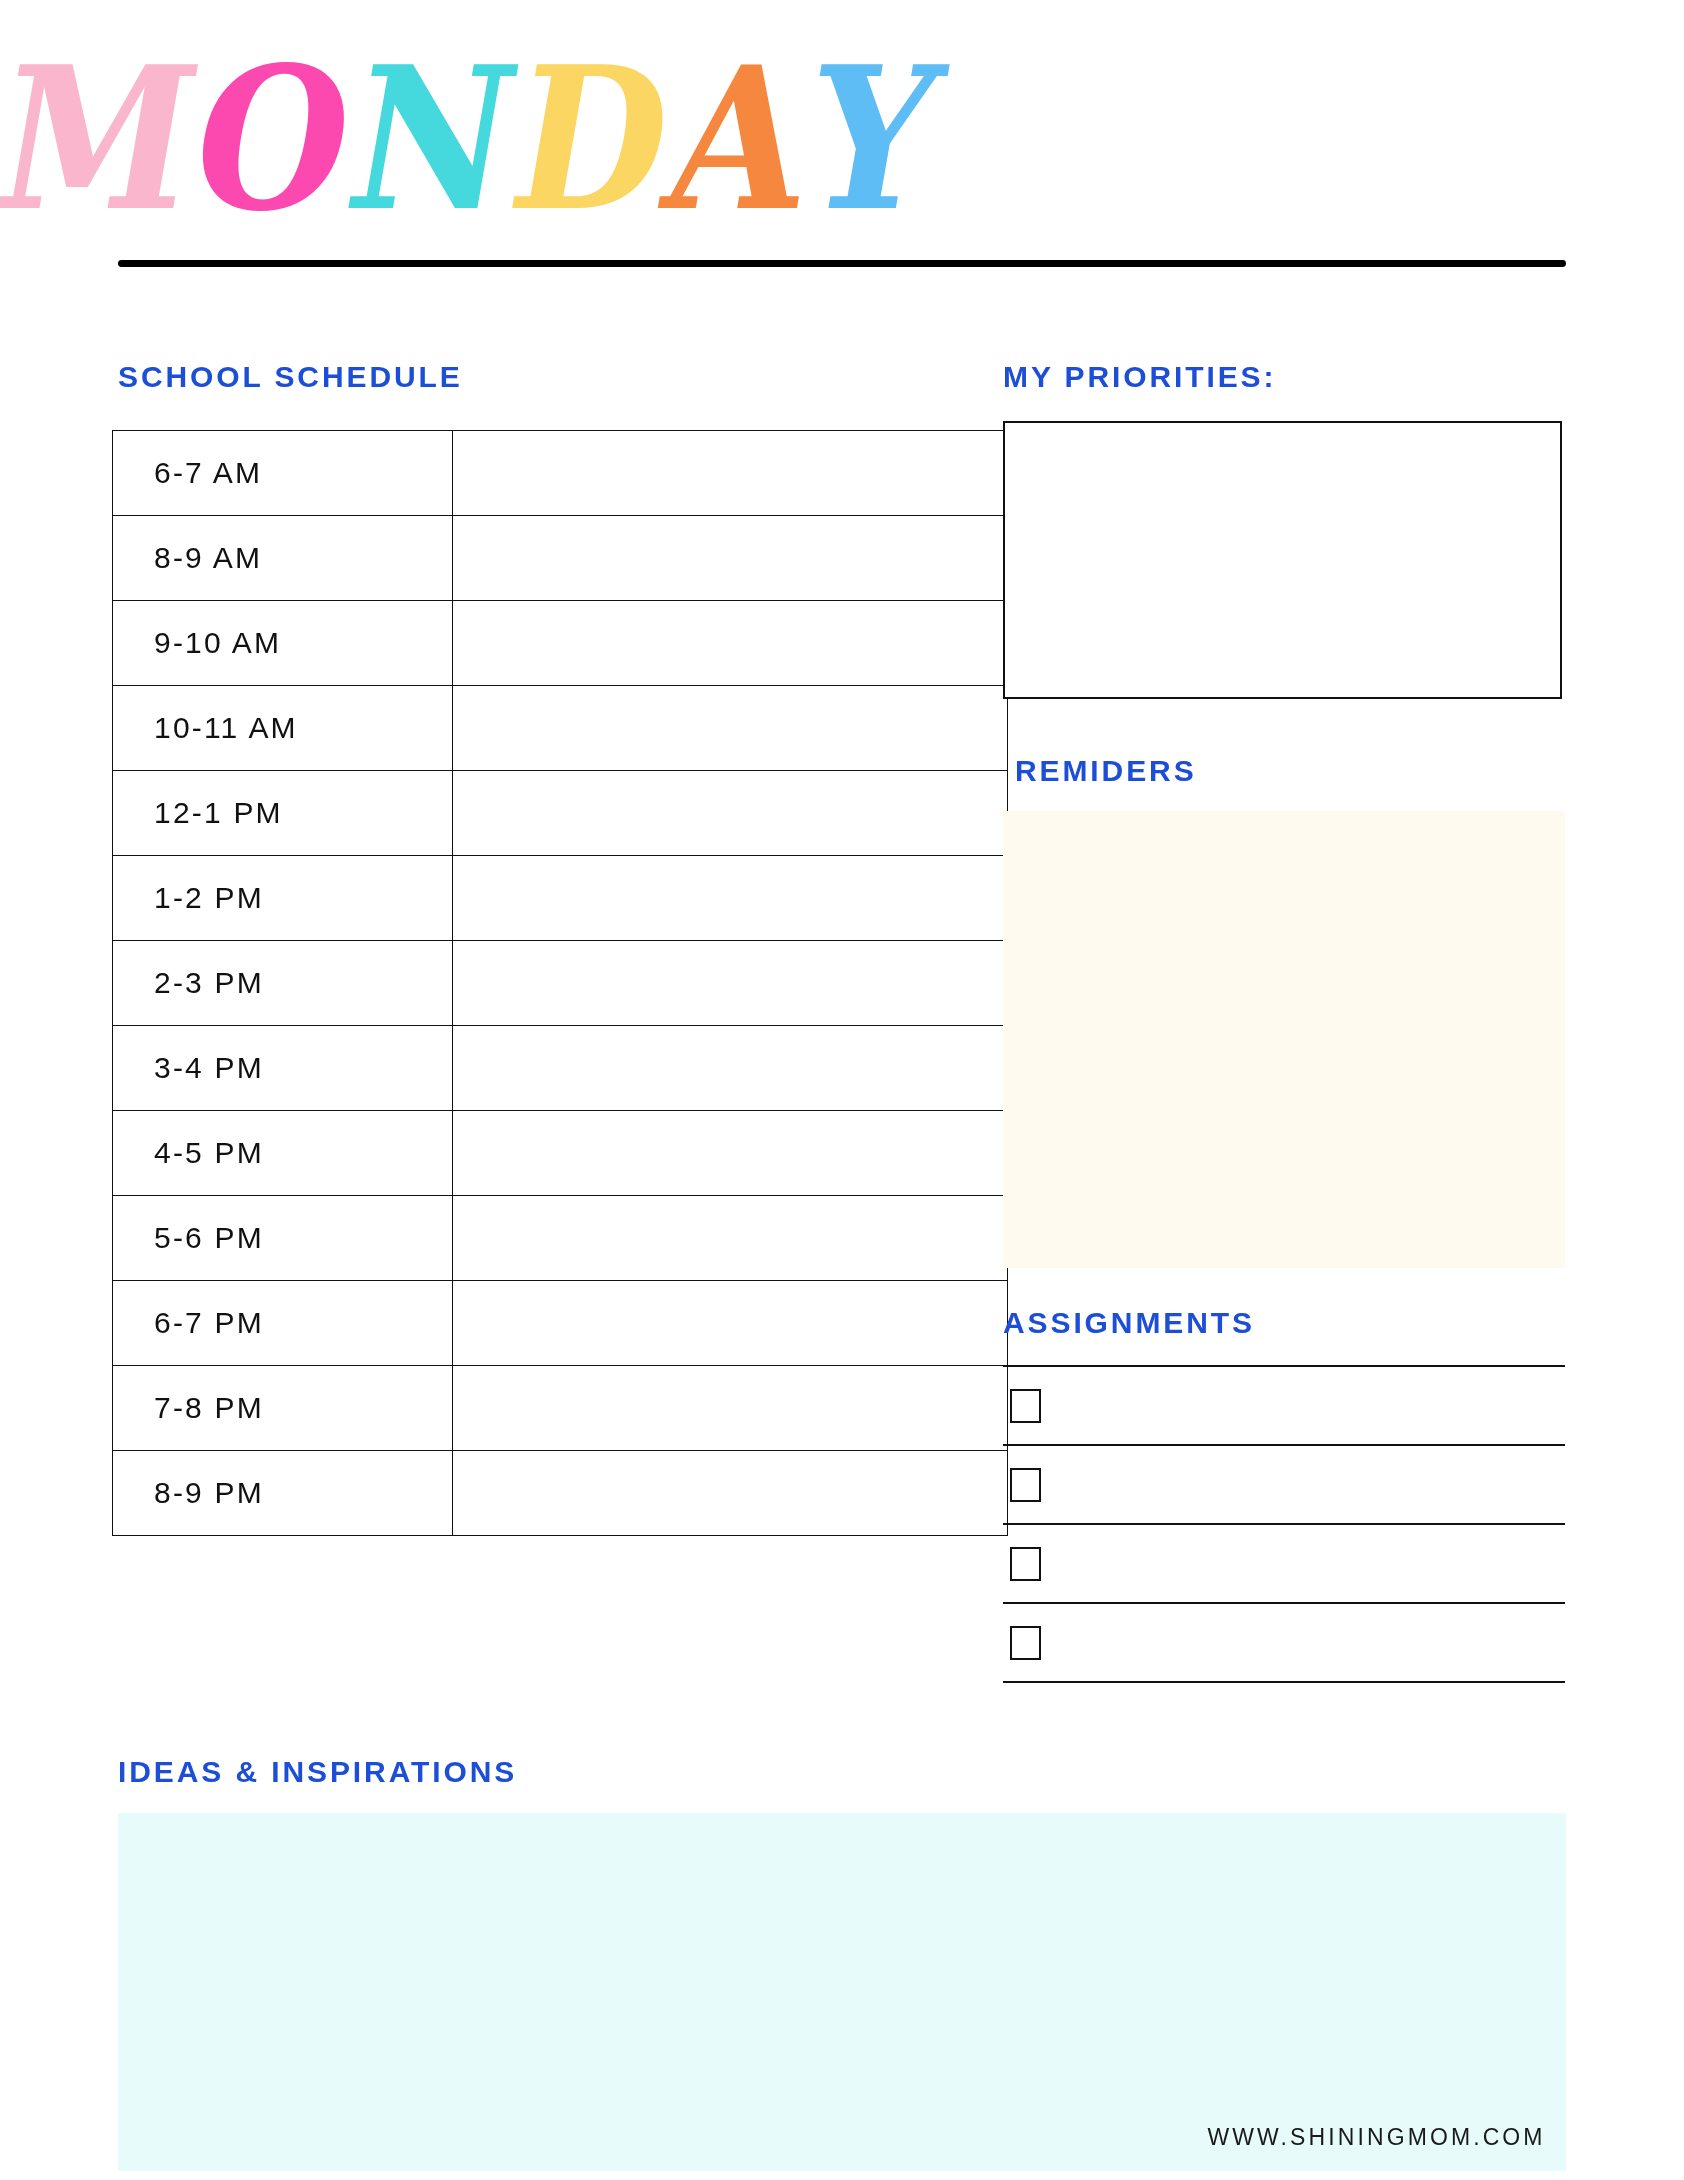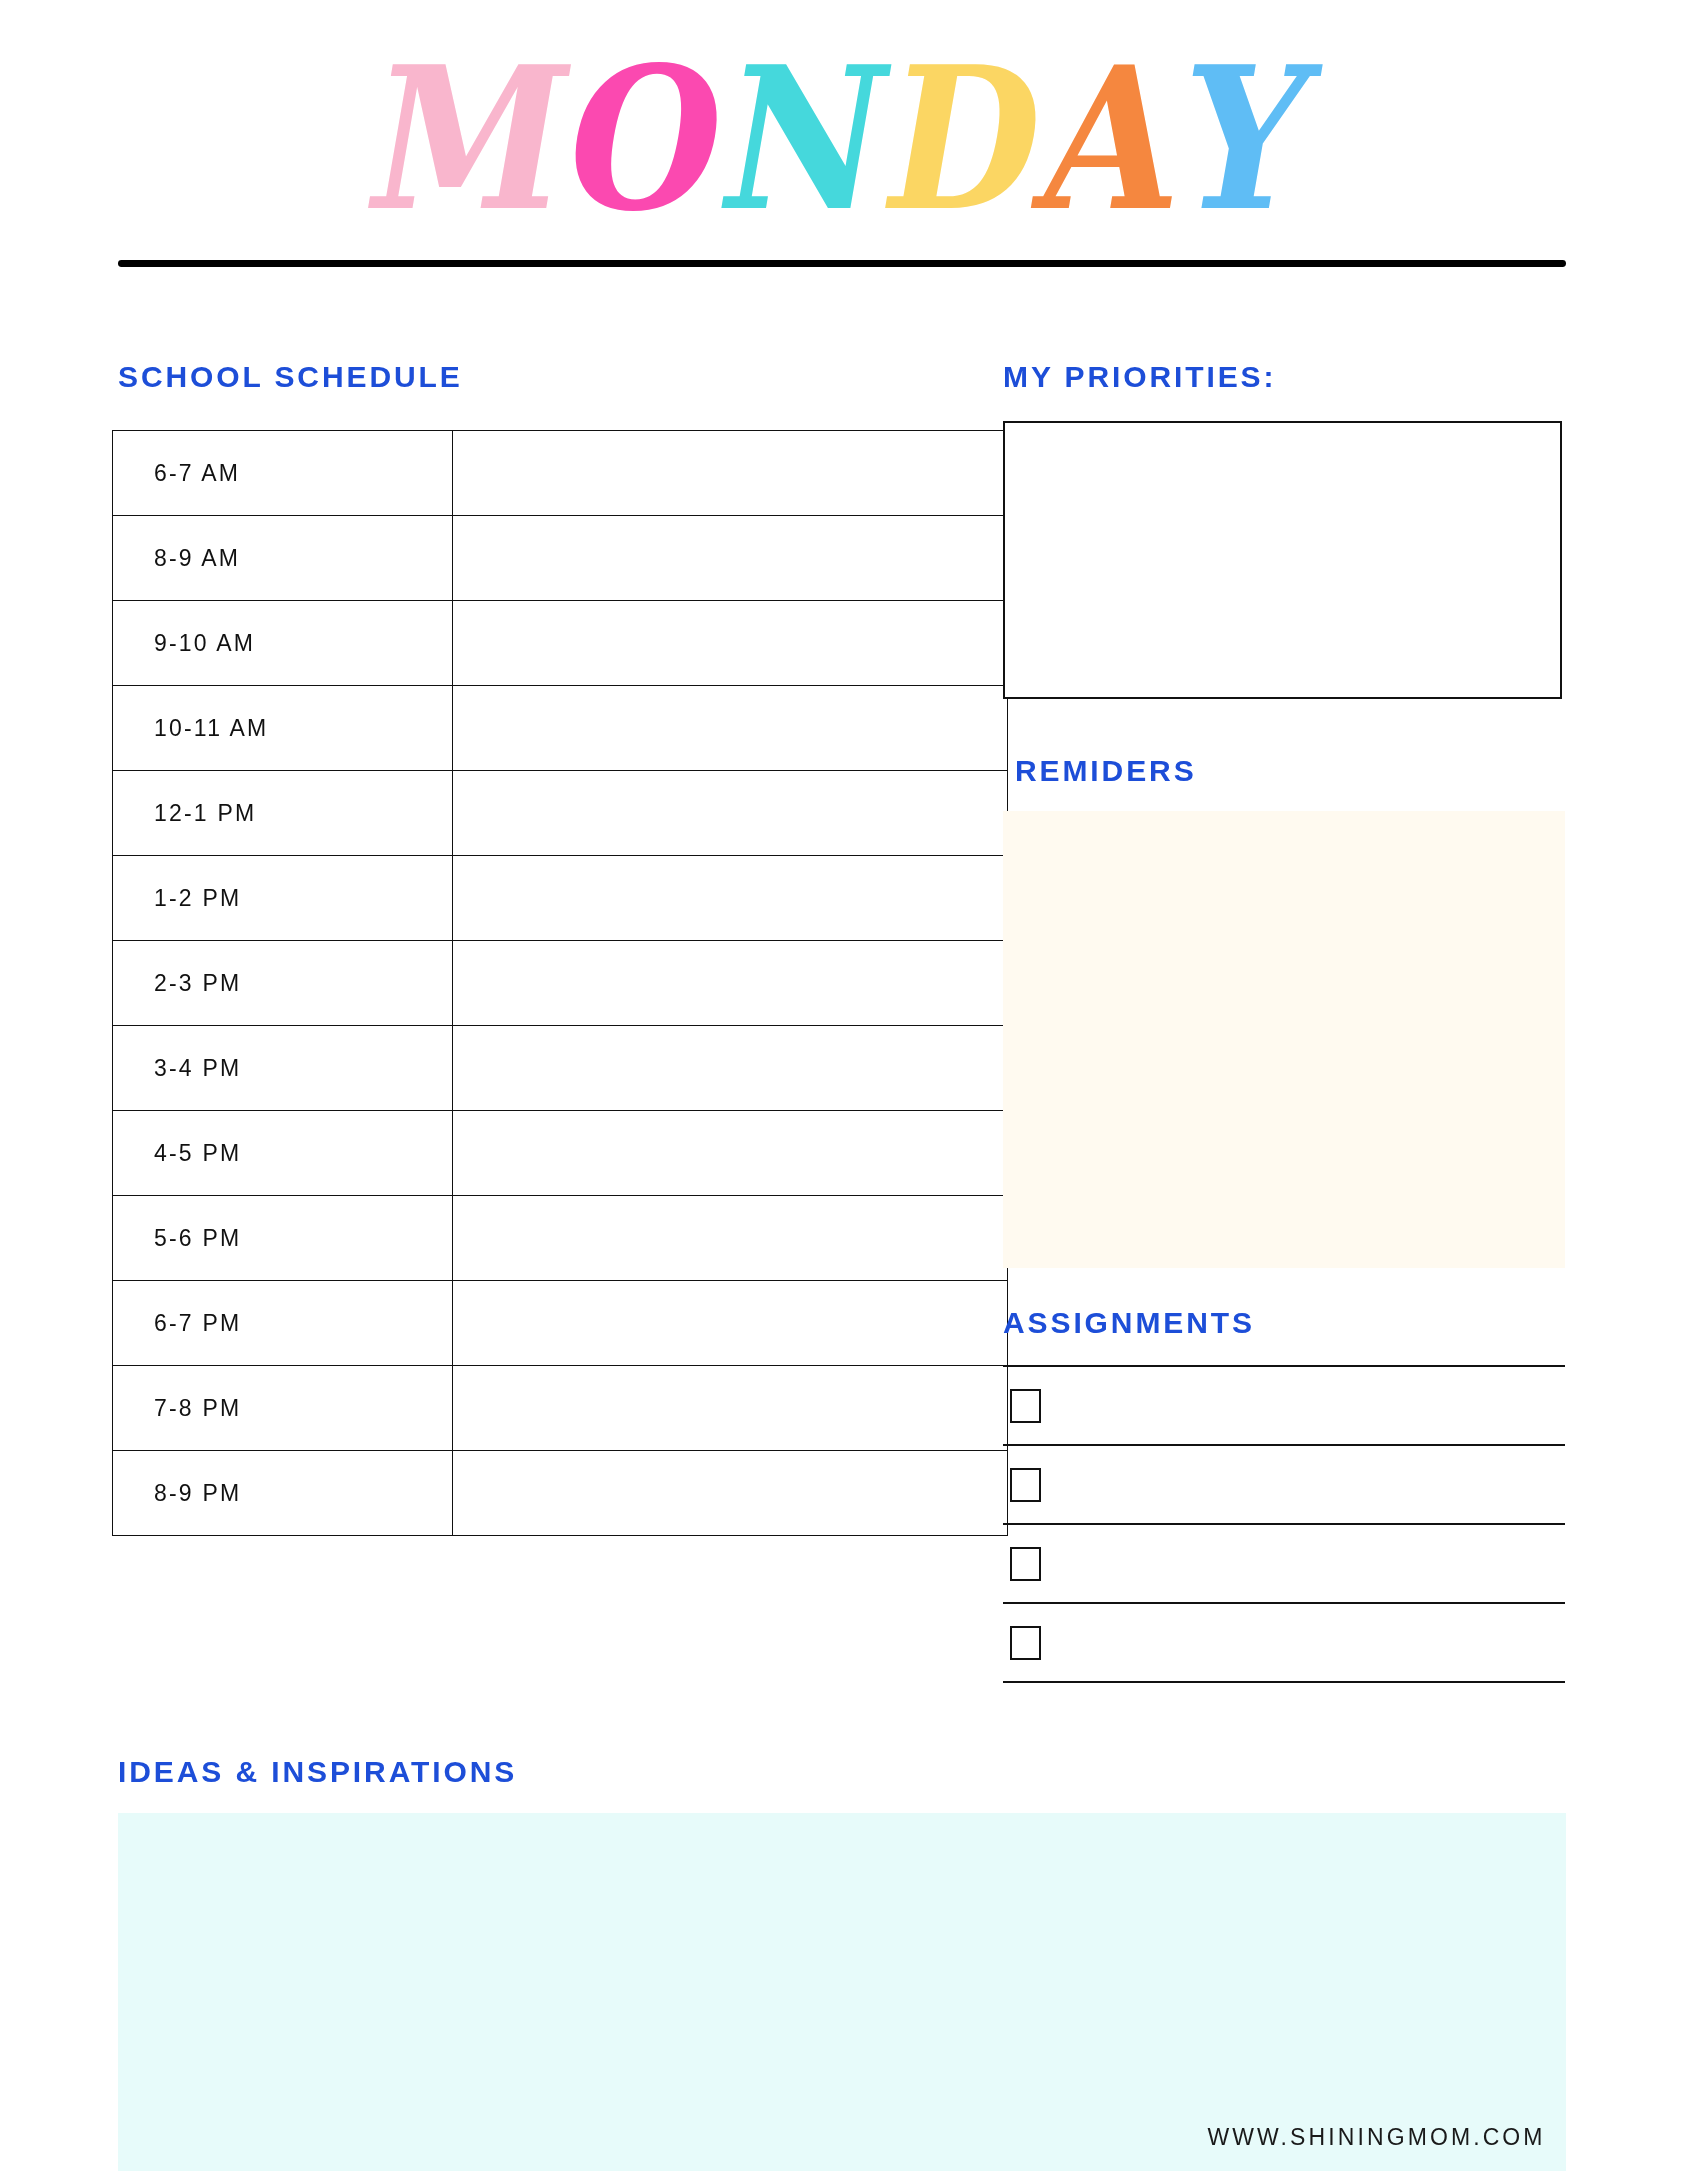--- a/index.html
+++ b/index.html
@@ -22,21 +22,21 @@
     inset: 0;
     background: #ffffff;
   }
 
   
   .title-wrap {
     position: absolute;
     top: 41px;
     left: 0;
     width: 1685px;
-    text-align: center;
+    text-align: left;
     height: 187px;
   }
   .title {
     display: inline-block;
     font-family: "DejaVu Serif", serif;
     font-weight: 700;
     font-size: 175px;
     line-height: 1;
     letter-spacing: 3.4px;
     font-style: italic;
@@ -104,21 +104,21 @@
     border-collapse: collapse;
     table-layout: fixed;
   }
   .schedule-table td {
     border: 1.7px solid #111111;
     height: 84px;
     padding: 0;
   }
   .schedule-table td.time-cell {
     width: 298px;
-    font-size: 23px;
+    font-size: 30px;
     letter-spacing: 2.2px;
     color: #111111;
     padding-left: 41px;
     vertical-align: middle;
     white-space: nowrap;
   }
   .schedule-table td.entry-cell {
     width: 554px;
   }
 

